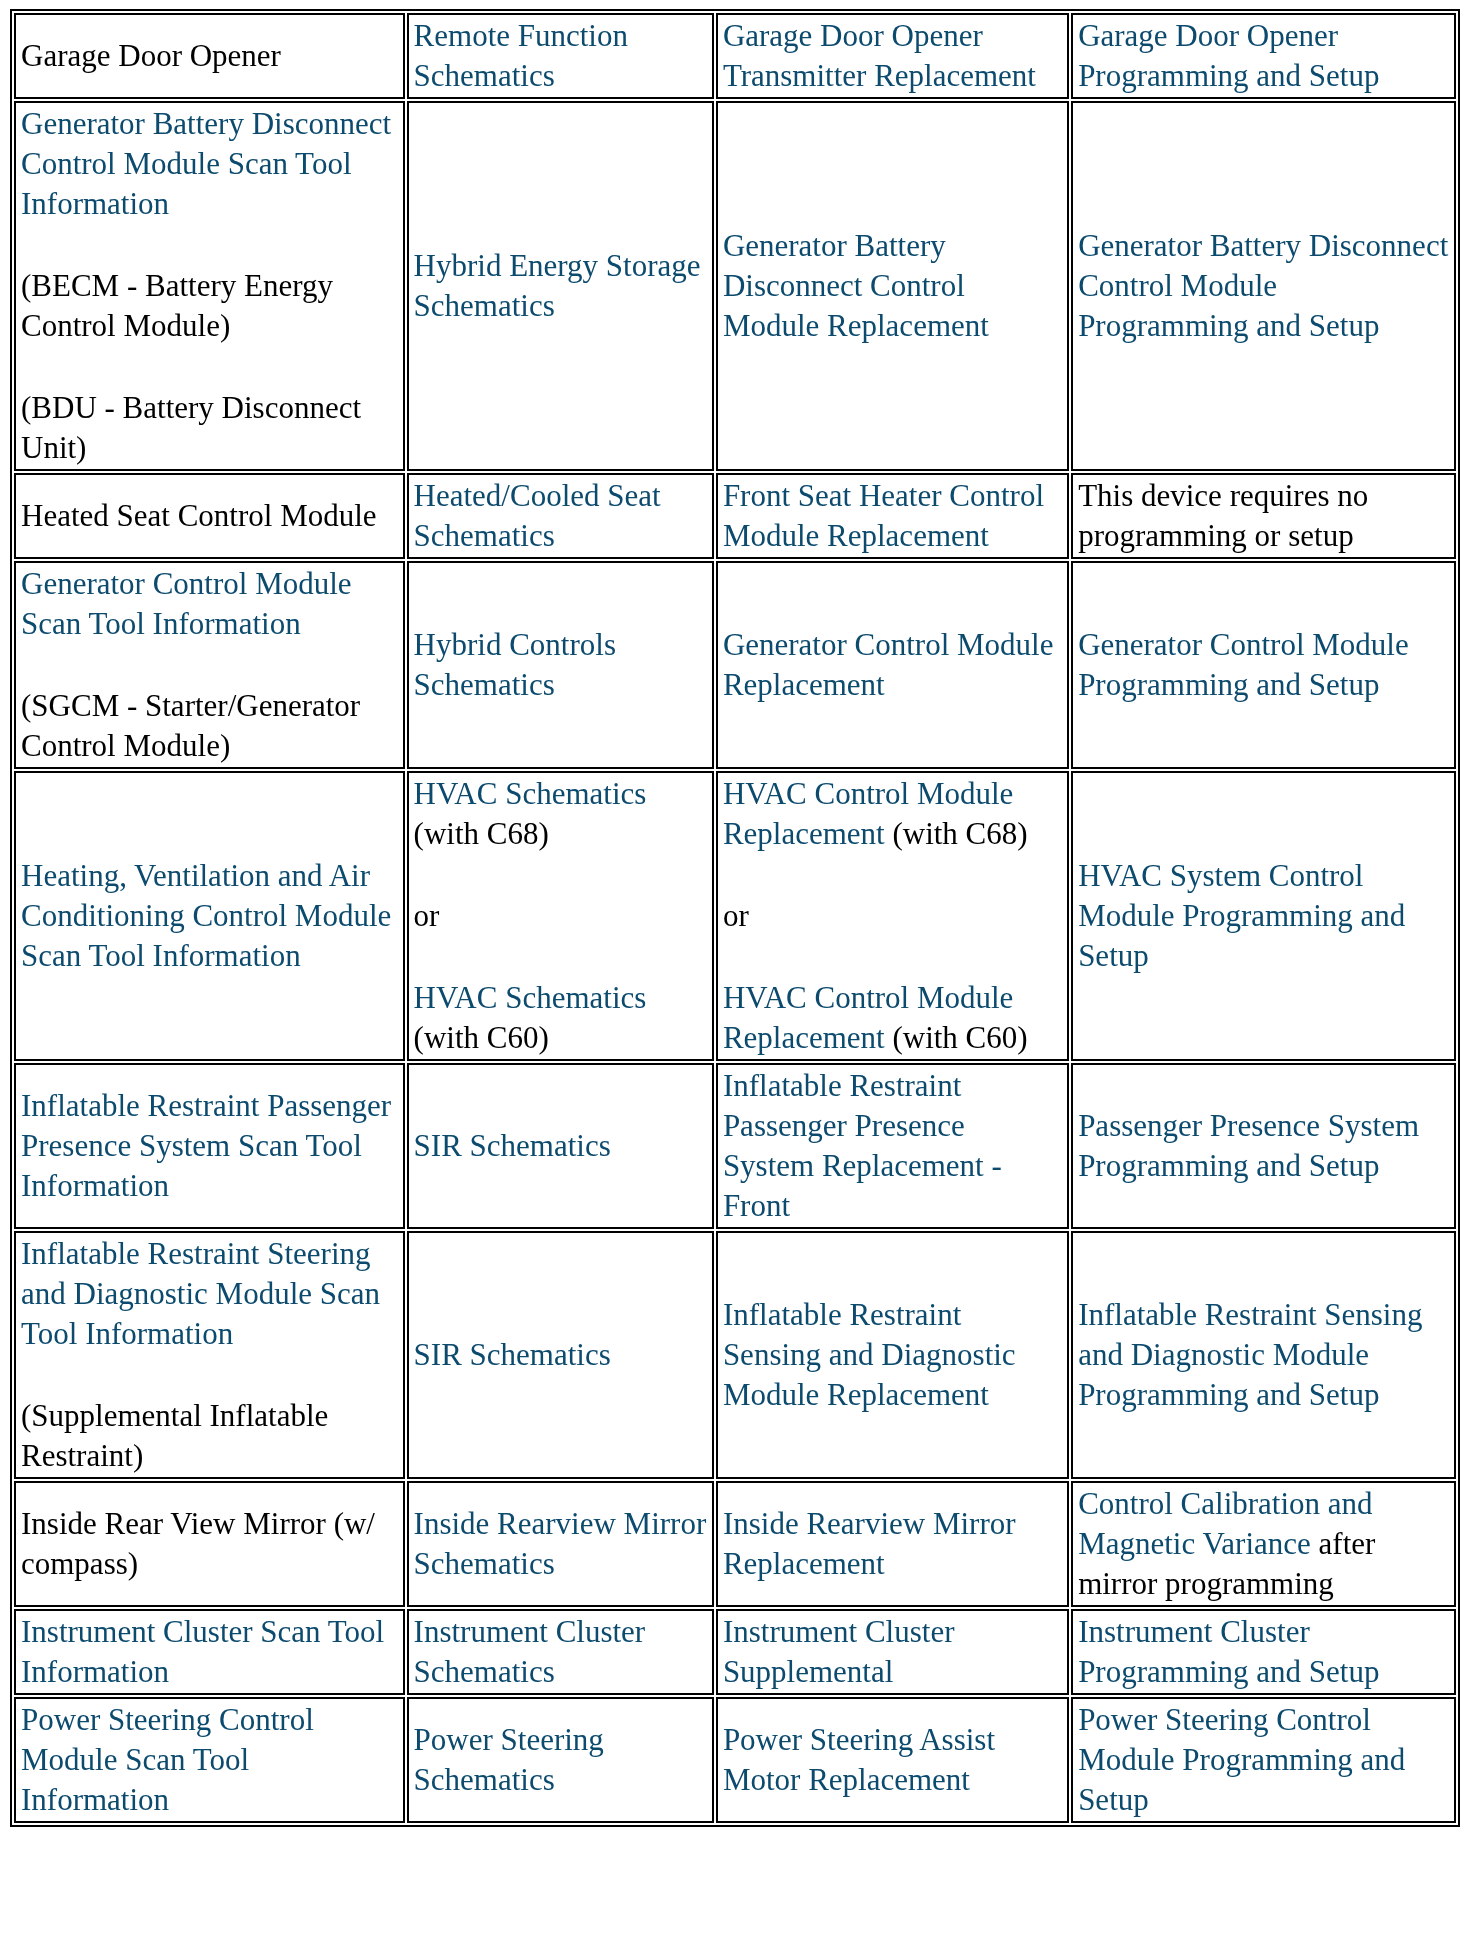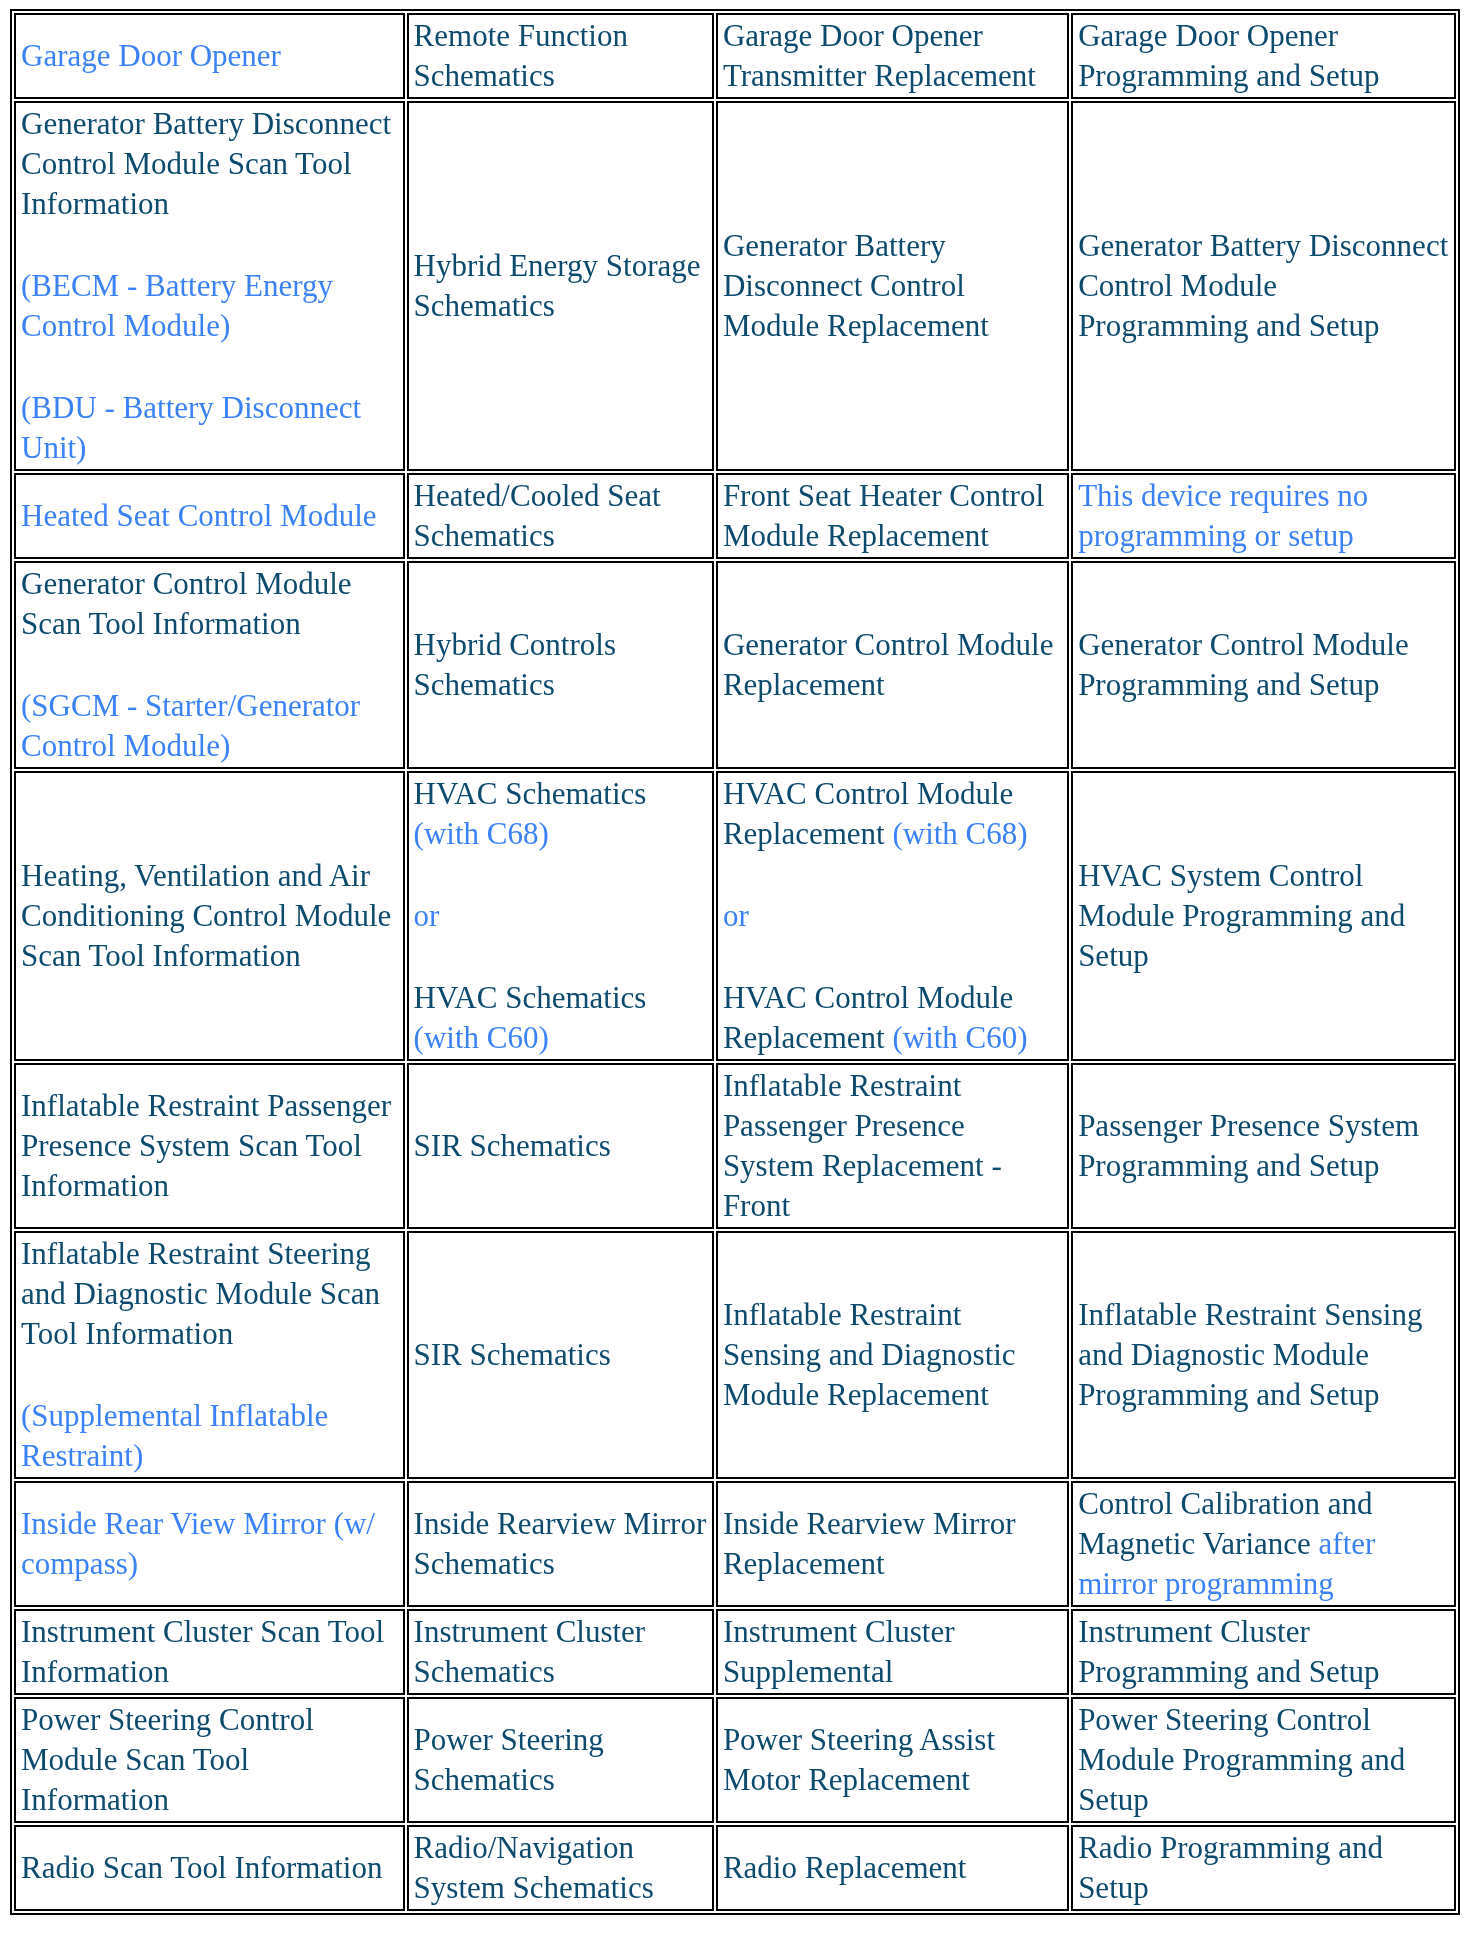--- a/index.html
+++ b/index.html
@@ -32,21 +32,21 @@
   .col2 { width: 21.4%; }
   .col3 { width: 24.6%; }
   .col4 { width: 26.8%; }
   .para { margin: 0; }
   .para + .para { margin-top: 42px; }
   a.doc-link {
     color: #0c4a6e;
     cursor: pointer;
   }
   span.plain-text {
-    color: #3b82f6;
+    color: #000000;
     text-decoration: none;
   }
 </style>
 </head>
 <body>
 
 <table class="service-table">
   <colgroup>
     <col class="col1">
     <col class="col2">
@@ -195,28 +195,14 @@
         <td class="col2">
           <div class="para"><a class="doc-link">Power Steering Schematics</a></div>
         </td>
         <td class="col3">
           <div class="para"><a class="doc-link">Power Steering Assist Motor Replacement</a></div>
         </td>
         <td class="col4">
           <div class="para"><a class="doc-link">Power Steering Control Module Programming and Setup</a></div>
         </td>
       </tr>
-      <tr>
-        <td class="col1">
-          <div class="para"><a class="doc-link">Radio Scan Tool Information</a></div>
-        </td>
-        <td class="col2">
-          <div class="para"><a class="doc-link">Radio/Navigation System Schematics</a></div>
-        </td>
-        <td class="col3">
-          <div class="para"><a class="doc-link">Radio Replacement</a></div>
-        </td>
-        <td class="col4">
-          <div class="para"><a class="doc-link">Radio Programming and Setup</a></div>
-        </td>
-      </tr>
     </tbody>
 </table>
 
 </body></html>

